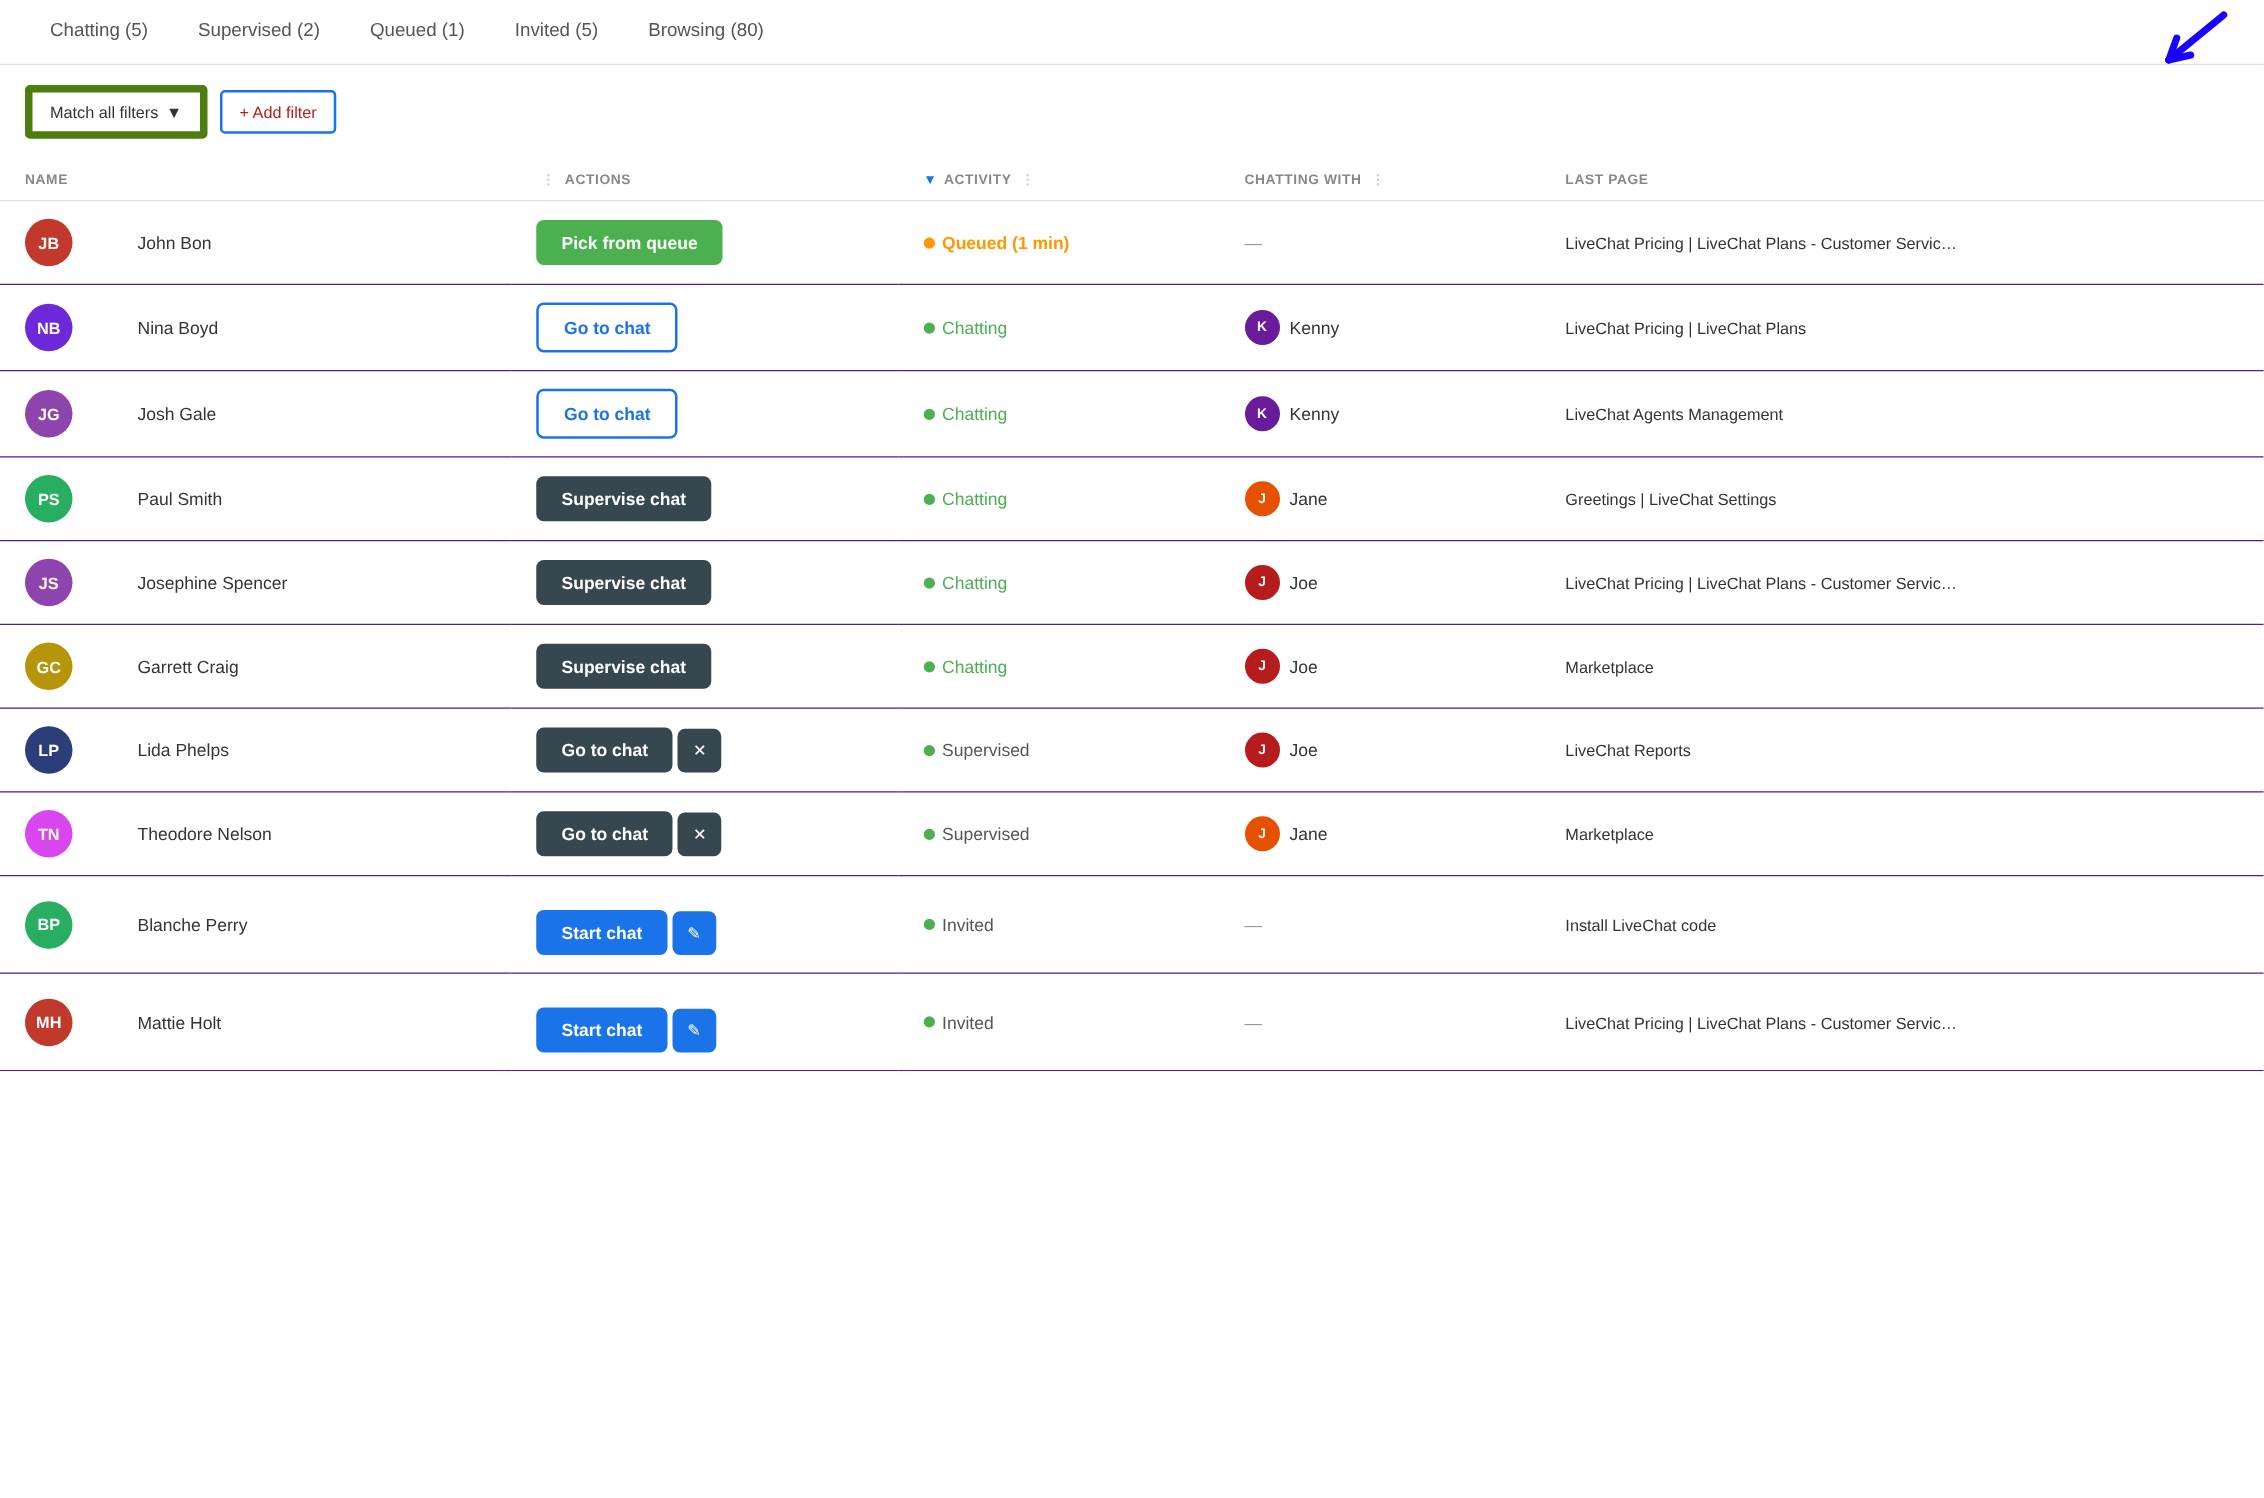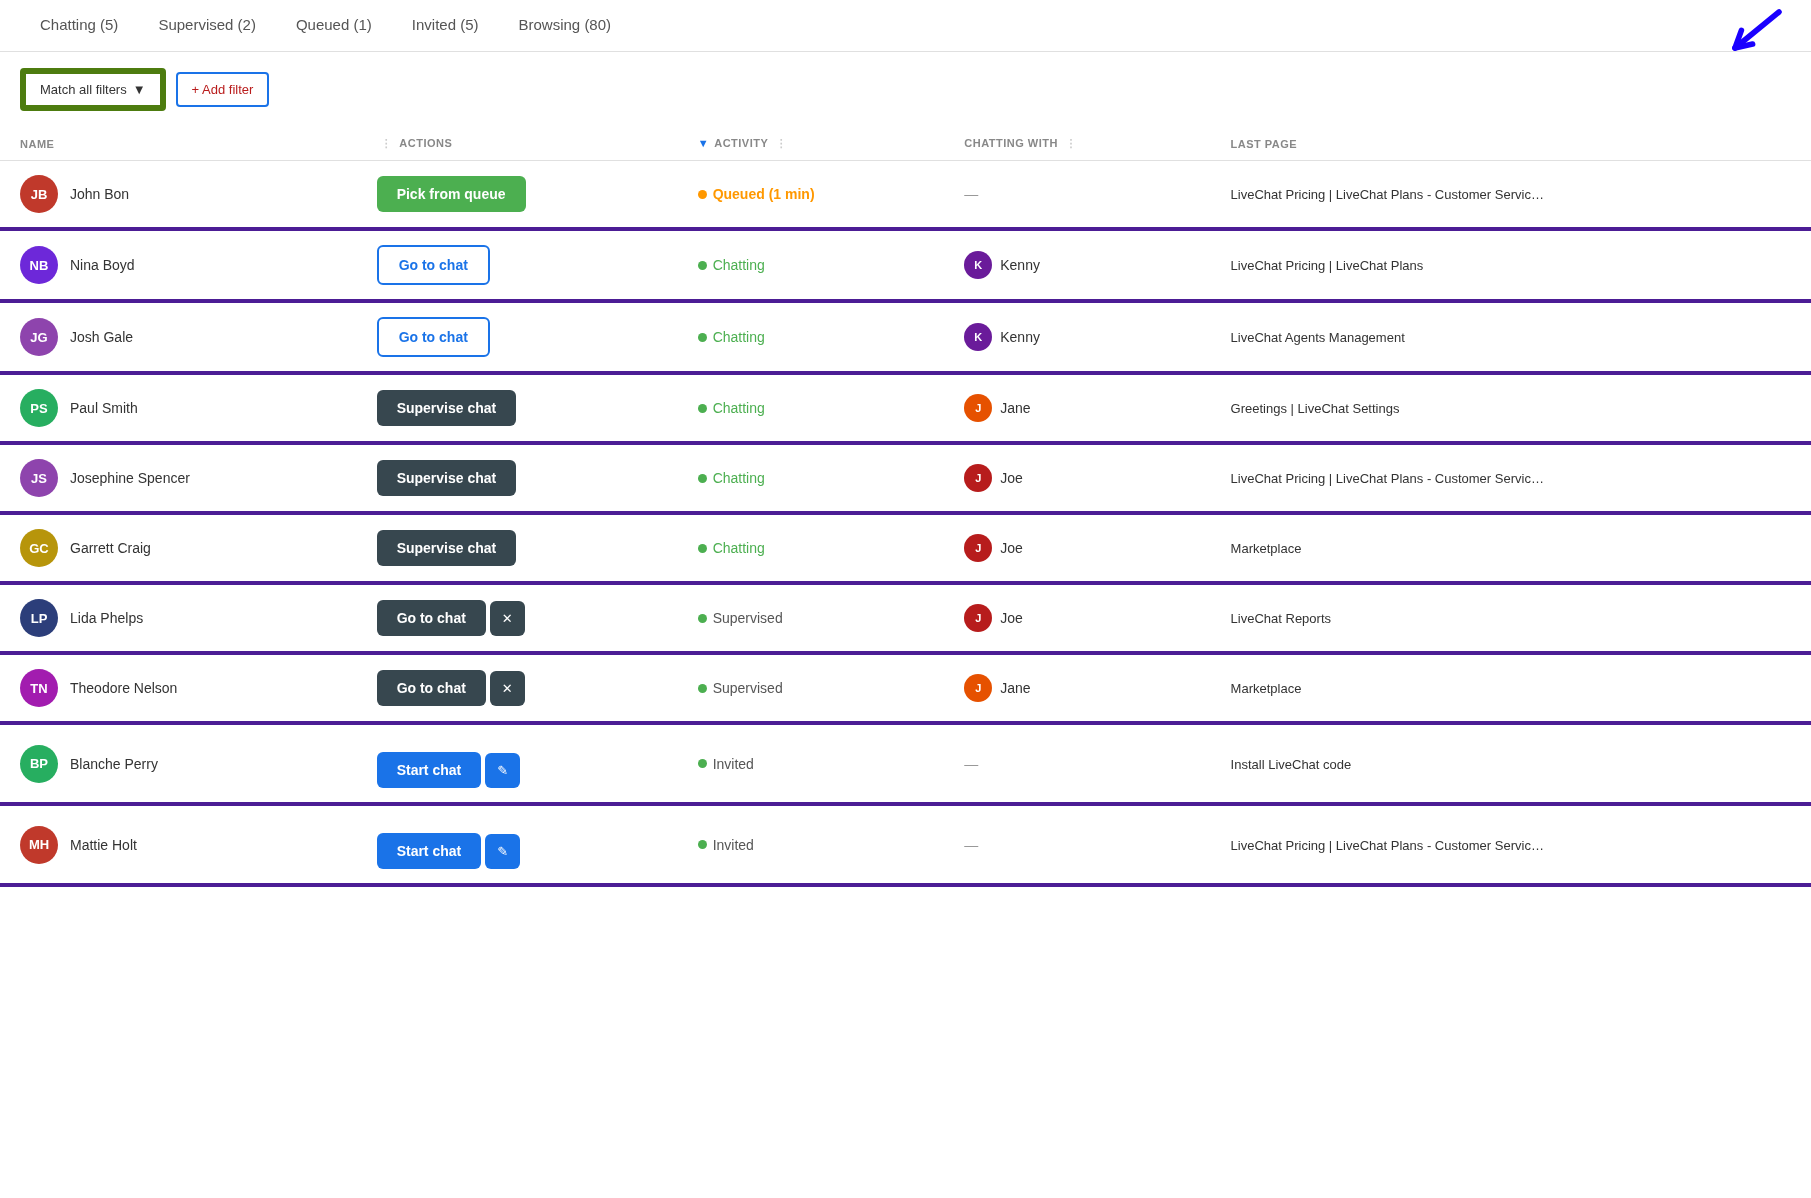--- a/index.html
+++ b/index.html
@@ -38,32 +38,32 @@
     .table-container { overflow-x: auto; }
     table { width: 100%; border-collapse: collapse; min-width: 900px; }
     thead th {
       text-align: left; padding: 10px 20px; font-size: 11px; font-weight: 600;
       color: #888; text-transform: uppercase; letter-spacing: 0.5px;
       border-bottom: 1px solid #e0e0e0; background: #fff;
     }
     thead th .sort-icon { color: #1a73e8; margin-right: 2px; }
     thead th .col-handle { color: #ccc; margin: 0 4px; }
 
-    tbody tr { border-bottom: 4px solid #4c1d95; }
+    tbody tr { border-bottom: 1px solid #4c1d95; }
     tbody td { padding: 14px 20px; vertical-align: middle; }
 
     
     .avatar {
       width: 38px; height: 38px; border-radius: 50%;
       display: inline-flex; align-items: center; justify-content: center;
       font-size: 13px; font-weight: 700; color: #fff; flex-shrink: 0;
     }
 
     .name-cell { display: flex; align-items: center; gap: 12px; }
-    .customer-name { font-weight: 500; font-size: 14px; }
+    .customer-name { font-weight: 500; font-size: 14px; margin-left: 40px; }
 
     
     .btn-pick-queue {
       background: #4caf50; color: #fff; border: none; border-radius: 6px;
       padding: 10px 20px; font-size: 14px; font-weight: 600; cursor: pointer; white-space: nowrap;
     }
 
     .btn-go-chat-outline {
       background: #fff; color: #1a73e8; border: 2px solid #1a73e8; border-radius: 6px;
       padding: 10px 20px; font-size: 14px; font-weight: 600; cursor: pointer; white-space: nowrap;
@@ -346,21 +346,21 @@
             <div class="chatting-cell">
     <div class="agent-avatar-placeholder" style="background:#b71c1c">J</div>
     <span>Joe</span>
   </div>
           </td>
     <td><span class="last-page-text">LiveChat Reports</span></td>
   </tr>
         <tr>
     <td>
       <div class="name-cell">
-        <div class="avatar" style="background:#a21caf">TN</div>
+        <div class="avatar" style="background:#d946ef">TN</div>
         <span class="customer-name">Theodore Nelson</span>
       </div>
     </td>
     <td>
             <div class="action-cell">
       <button class="btn-go-chat-dark">Go to chat</button>
       <button class="btn-icon">✕</button>
     </div>
           </td>
     <td>

